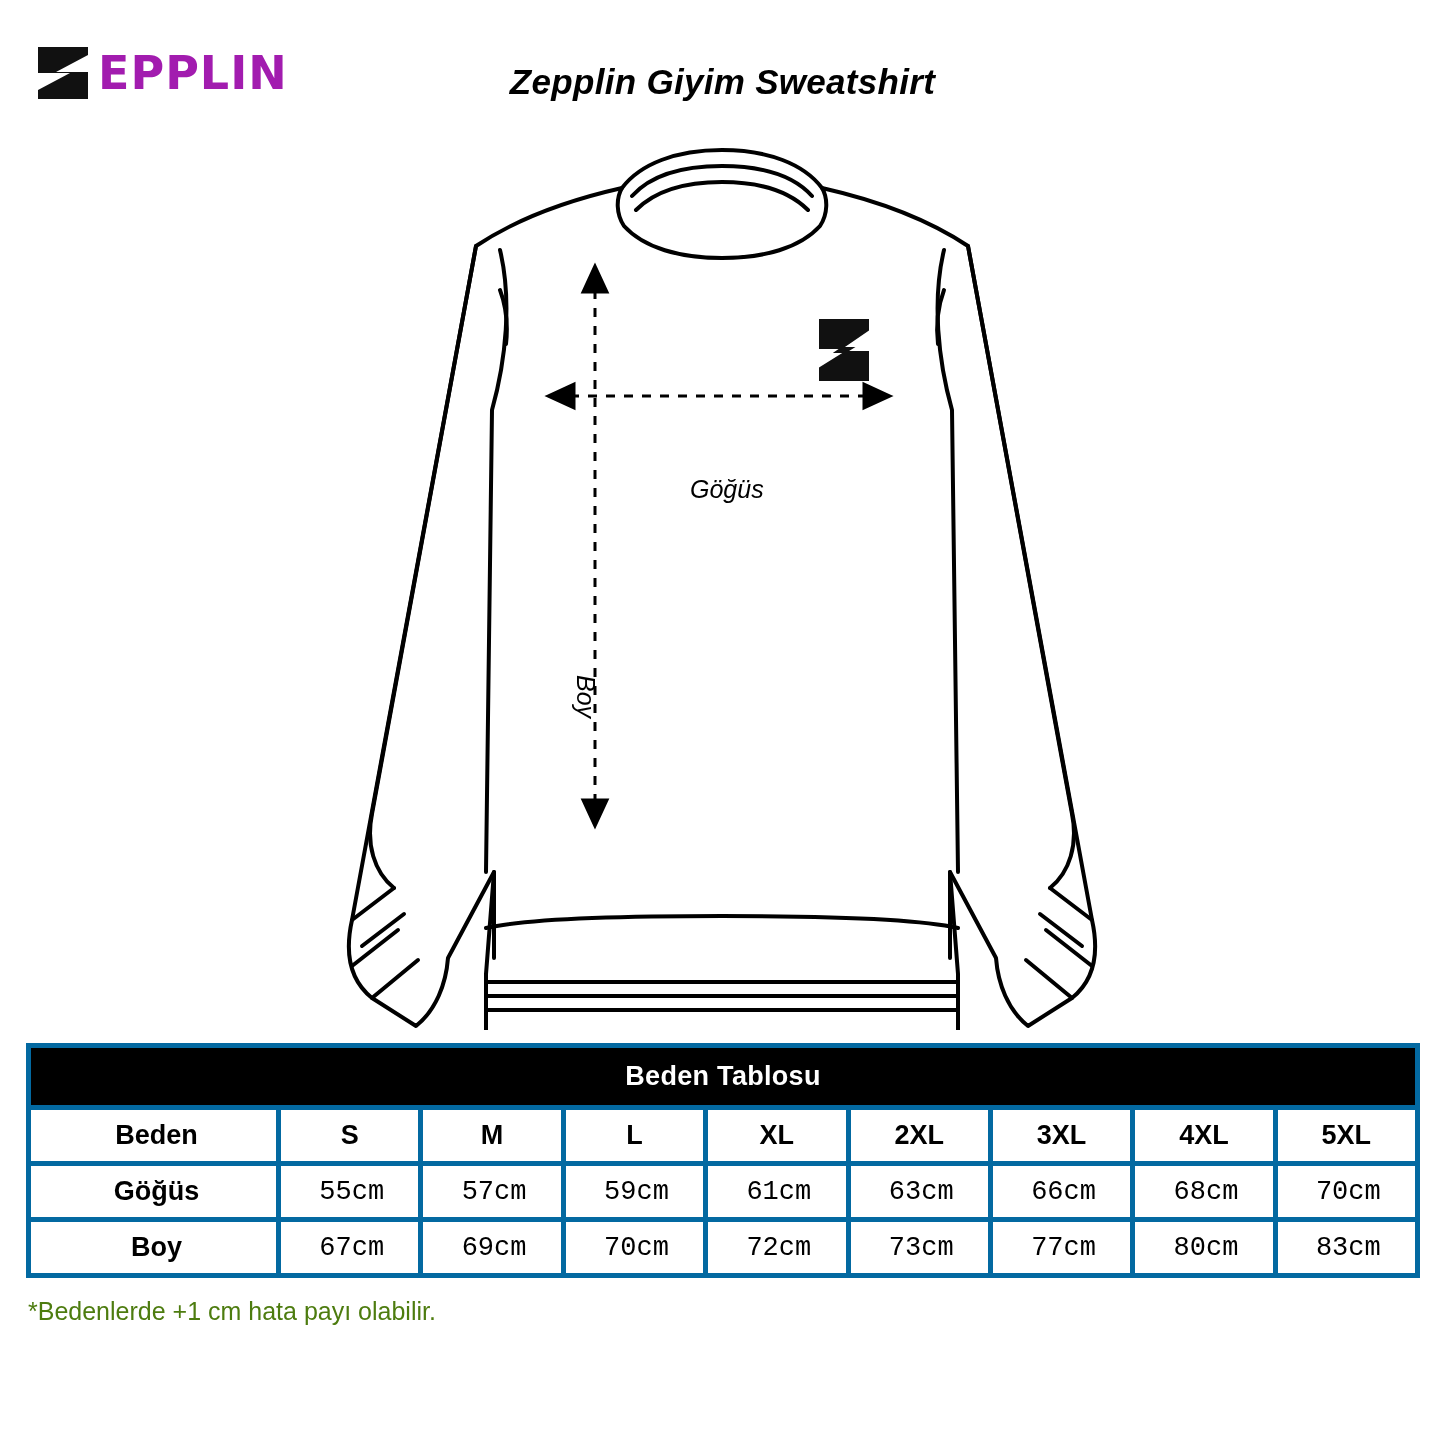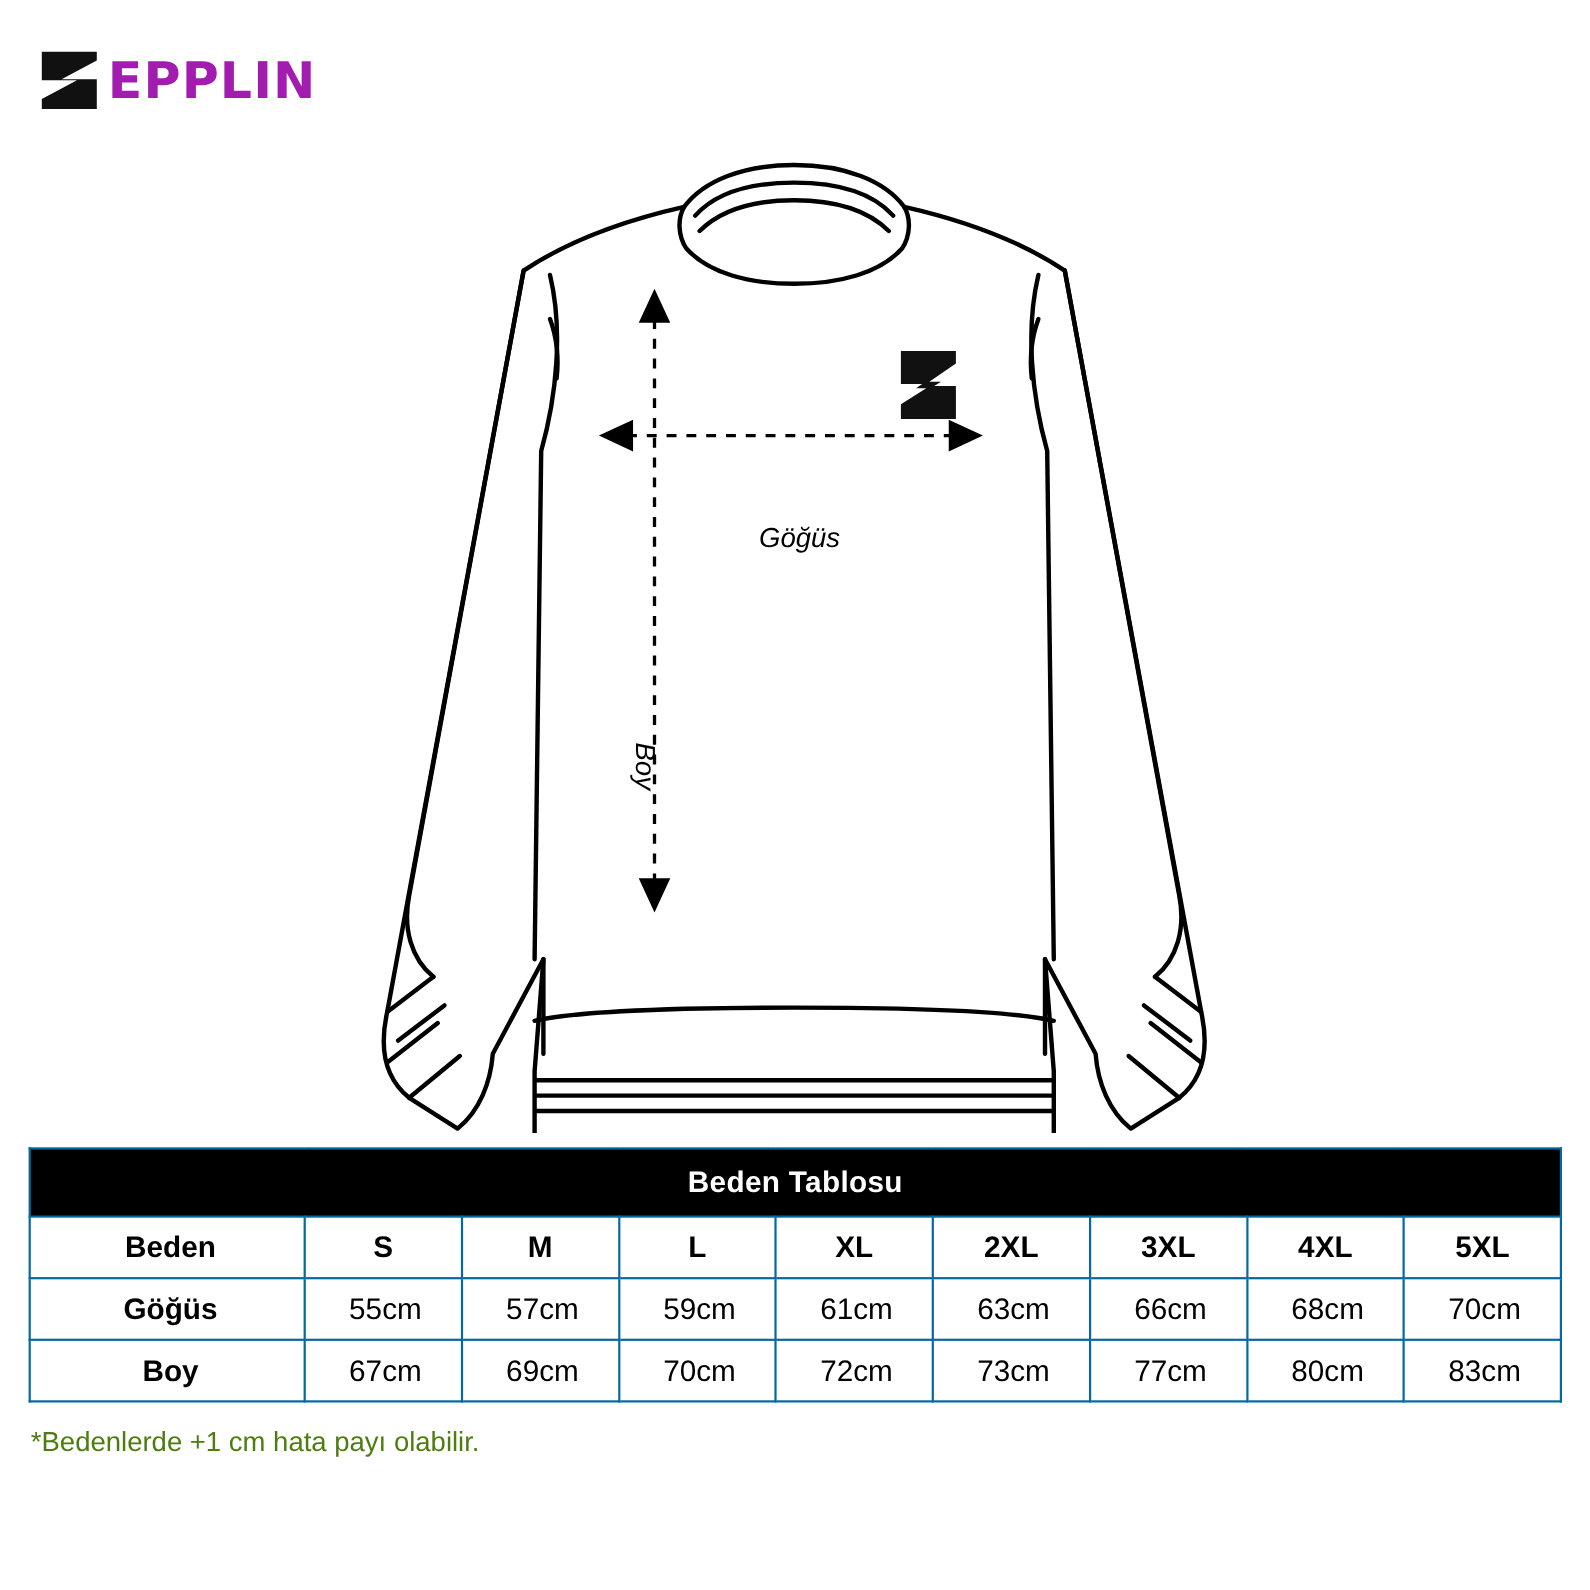--- a/index.html
+++ b/index.html
@@ -92,21 +92,21 @@
     left: 26px;
     top: 1043px;
     width: 1394px;
   }
   table.size-table {
     border-collapse: collapse;
     width: 100%;
     table-layout: fixed;
   }
   table.size-table td, table.size-table th {
-    border: 2px solid #0369a1;
+    border: 5px solid #0369a1;
     height: 56px;
     padding: 0 12px;
     font-size: 27px;
     text-align: center;
     vertical-align: middle;
     background: #ffffff;
   }
   .table-title-cell {
     background: #000000 !important;
     color: #ffffff;
@@ -122,20 +122,21 @@
     padding-left: 18px !important;
   }
   .col-head {
     font-size: 28px;
     font-weight: 700;
   }
   td.value {
     text-align: center;
     font-size: 27px;
     padding-left: 16px !important;
+    font-family: Liberation Mono, monospace;
   }
   .note {
     position: absolute;
     left: 28px;
     top: 1297px;
     font-size: 25px;
     color: #4d7c0f;
   }
 </style>
 </head>
@@ -144,20 +145,23 @@
 <div class="header">
   <div class="brand-logo">
     <span class="logo-mark">
       <svg width="62" height="58" viewBox="0 0 62 58" xmlns="http://www.w3.org/2000/svg">
         <path d="M6 3 L56 3 L56 11 L24 28 L56 28 L56 55 L6 55 L6 46 L38 29 L6 29 Z" fill="#111111"></path>
         <path d="M12 8 L48 8 L20 24 Z" fill="#ffffff" opacity="0.0"></path>
       </svg>
     </span>
     <span class="logo-text">EPPLIN</span>
   </div>
+  <div class="title">
+    <span>Zepplin Giyim </span><span class="strong">Sweatshirt</span>
+  </div>
 </div>
 
 <div class="illustration">
   <svg width="1445" height="900" viewBox="0 0 1445 900" xmlns="http://www.w3.org/2000/svg">
     <g fill="none" stroke="#000000" stroke-width="4" stroke-linejoin="round" stroke-linecap="round">
 
       <path d="M622 58 C640 34 676 20 722 20 C768 20 804 34 822 58
                C828 68 828 84 820 96 C800 118 764 128 722 128
                C680 128 644 118 624 96 C616 84 616 68 622 58 Z"></path>
 

